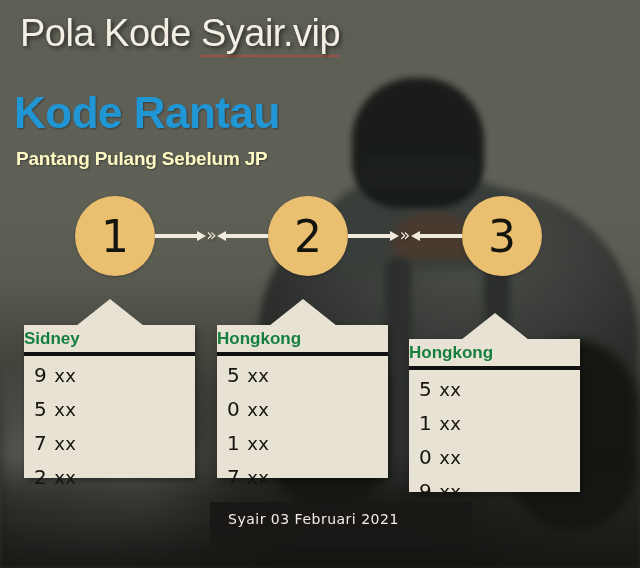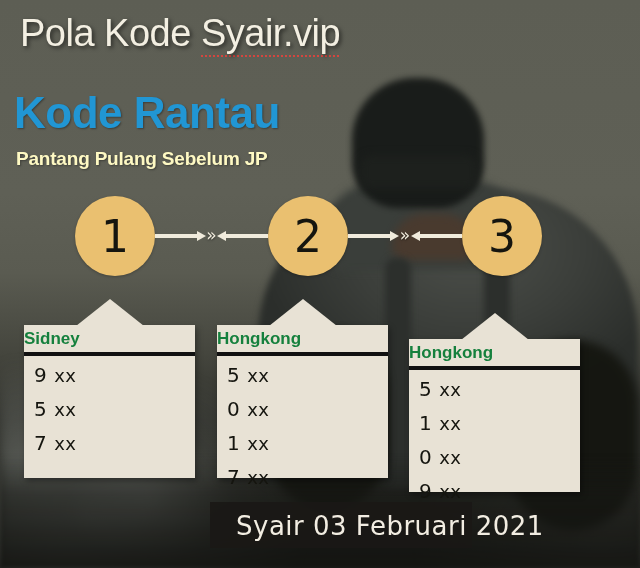--- a/index.html
+++ b/index.html
@@ -309,23 +309,23 @@
   .date-bar {
     position: absolute;
     left: 210px;
     top: 502px;
     width: 262px;
     height: 46px;
     background: rgba(26,24,22,0.92);
   }
   .date-bar .date-text {
     position: absolute;
-    left: 26px;
+    left: 18px;
     top: 9px;
-    font-size: 26px;
+    font-size: 14px;
     color: #f2ede2;
     font-family: "DejaVu Sans", sans-serif;
     letter-spacing: 0.5px;
     white-space: nowrap;
   }
 </style>
 </head>
 <body>
 
 <div id="poster">
@@ -370,20 +370,21 @@
     </div>
   </div>
 
   <div class="card card1">
     <div class="pointer"></div>
     <div class="card-title">Sidney</div>
     <div class="card-body">
       <div class="num-row"><span class="dd">9</span> <span class="xx">xx</span></div>
       <div class="num-row"><span class="dd">5</span> <span class="xx">xx</span></div>
       <div class="num-row"><span class="dd">7</span> <span class="xx">xx</span></div>
+      <div class="num-row"><span class="dd">2</span> <span class="xx">xx</span></div>
     </div>
   </div>
 
   <div class="card card2">
     <div class="pointer"></div>
     <div class="card-title">Hongkong</div>
     <div class="card-body">
       <div class="num-row"><span class="dd">5</span> <span class="xx">xx</span></div>
       <div class="num-row"><span class="dd">0</span> <span class="xx">xx</span></div>
       <div class="num-row"><span class="dd">1</span> <span class="xx">xx</span></div>

